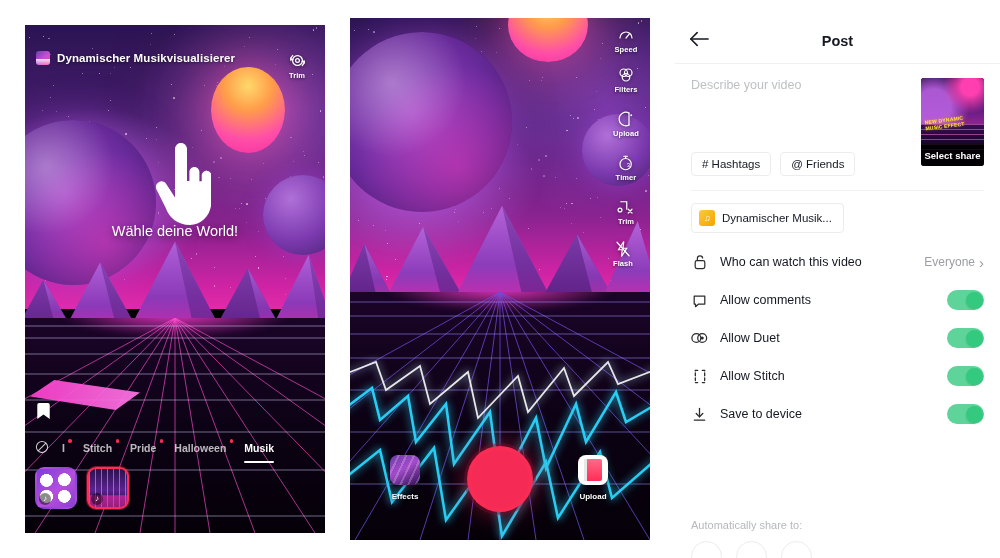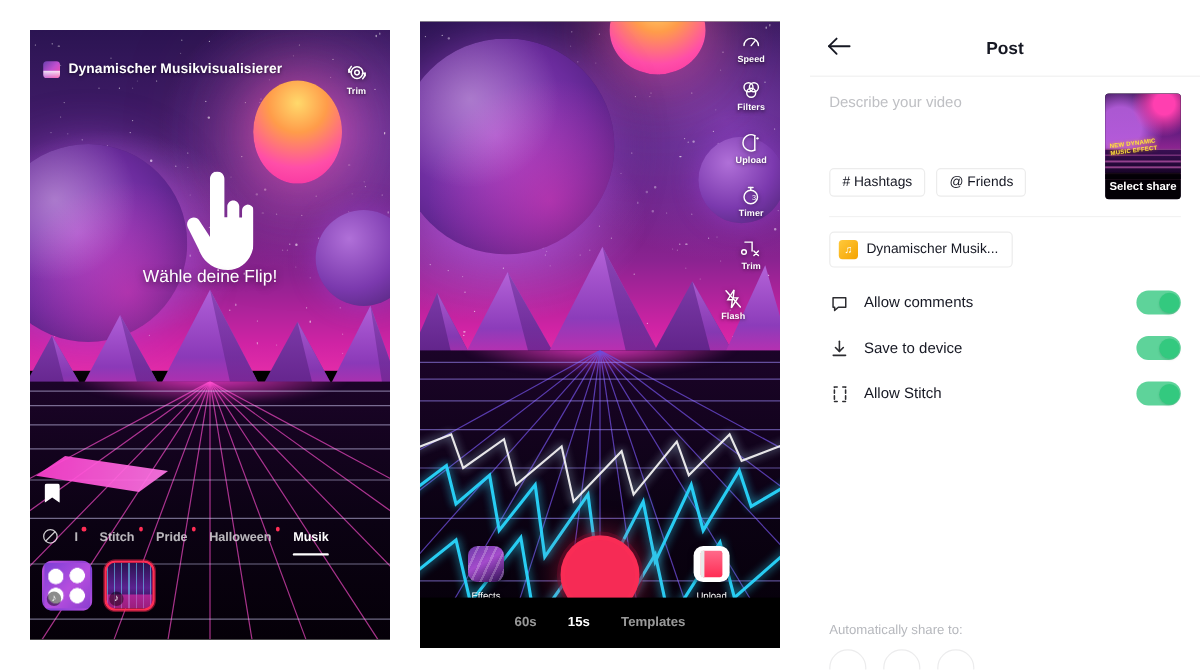--- a/index.html
+++ b/index.html
@@ -130,21 +130,21 @@
     background:
       linear-gradient(0deg, rgba(255,45,180,.55) 0 30%, rgba(0,0,0,0) 31%),
       repeating-linear-gradient(90deg, rgba(110,220,255,.55) 0 1px, rgba(0,0,0,0) 1px 6px),
       linear-gradient(180deg,#2a1250 0%,#5b2290 55%,#200a38 100%);
   }
   .side-btn { position: absolute; text-align: center; color: #fff; }
   .side-btn .sq {
     width: 30px; height: 30px; border-radius: 8px; margin: 0 auto; overflow: hidden;
     box-shadow: 0 1px 4px rgba(0,0,0,.5);
   }
-  .side-btn .lbl { font-size: 8px; font-weight: 400; margin-top: 7px; text-shadow: 0 1px 3px rgba(0,0,0,.7); }
+  .side-btn .lbl { font-size: 8px; font-weight: 700; margin-top: 7px; text-shadow: 0 1px 3px rgba(0,0,0,.7); }
   .sq.effects { background:
       repeating-linear-gradient(115deg, rgba(255,255,255,.22) 0 2px, rgba(0,0,0,0) 2px 7px),
       linear-gradient(150deg,#6d3ba8 0%,#a34bcb 45%,#2d1050 100%); }
   .sq.upload { background: #fff; position: relative; }
   .sq.upload::before {
     content:""; position:absolute; left:6px; top:4px; right:6px; bottom:4px;
     background: linear-gradient(180deg,#ff6a8a,#ff2d55); border-radius:2px;
   }
   .sq.upload::after {
     content:""; position:absolute; left:6px; top:4px; width:3px; bottom:4px; background:#e8e8e8;
@@ -167,21 +167,21 @@
     height: 46px; display: flex; align-items: center; position: relative;
     border-bottom: 1px solid #f0f0f0;
   }
   .post-head .back { position: absolute; left: 14px; top: 50%; transform: translateY(-50%); }
   .post-head .ttl {
     width: 100%; text-align: center; font-size: 14.5px; font-weight: 700; color: #161823;
   }
   .desc-area { display: flex; padding: 14px 16px 0 16px; }
   .desc-left { flex: 1; min-width: 0; }
   .desc-ph { color: #bfc0c4; font-size: 12.5px; }
-  .tag-row { display: flex; gap: 9px; margin-top: 48px; }
+  .tag-row { display: flex; gap: 9px; margin-top: 60px; }
   .tag {
     border: 1px solid #ececec; border-radius: 4px; padding: 5px 10px;
     font-size: 11.5px; color: #161823; background: #fff; white-space: nowrap;
   }
   .cover {
     width: 63px; height: 88px; border-radius: 3px; overflow: hidden; position: relative;
     flex: none; margin-left: 10px; background: #120520;
   }
   .cover .cv-sky {
     position: absolute; left:0; right:0; top:0; height: 62%;
@@ -471,21 +471,21 @@
 
     <div style="position:absolute;left:128px;top:118px;">
       <svg width="58" height="82" viewBox="0 0 58 82">
         <path fill="#fff" d="M22 6c0-3.3 2.7-6 6-6s6 2.7 6 6v32h2.4v-9c0-2.8 2.3-5 5-5s5 2.2 5 5v9.2h2.3v-5.6
           c0-2.7 2.2-4.9 4.9-4.9s4.9 2.2 4.9 4.9V58c0 13.2-9 24-21.5 24C24 82 16 74 13 65.5L3.5 46.5
           c-1.4-2.8-.3-6.2 2.5-7.6 2.6-1.3 5.7-.4 7.2 2l8.8 13.6V6z"></path>
       </svg>
     </div>
 
     <div style="position:absolute;left:0;right:0;top:198px;text-align:center;color:#fff;font-size:14.5px;font-weight:400;text-shadow:0 2px 6px rgba(0,0,0,.5)">
-      <span>Wähle deine Flip!</span>
+      <span>Wähle deine World!</span>
     </div>
 
     <div class="bookmark" style="left:12px; top:378px;">
       <svg width="13" height="16" viewBox="0 0 14 18" fill="#fff">
         <path d="M2 0h10a2 2 0 0 1 2 2v16l-7-5-7 5V2a2 2 0 0 1 2-2z"></path>
       </svg>
     </div>
 
     <div class="eff-tabs" style="top:414px; height:18px;">
       <span class="tab" style="padding-left:2px;padding-right:4px;">
@@ -764,43 +764,38 @@
       <div class="lbl">Timer</div>
     </div>
     <div class="tool" style="right:2px; top:180px;">
       <svg width="18" height="18" viewBox="0 0 24 24" fill="none" stroke="#fff" stroke-width="1.6" stroke-linecap="round">
         <path d="M5 5h8v10"></path>
           <circle cx="4" cy="16" r="2.6"></circle>
           <path d="M15 15l5 5M20 15l-5 5"></path>
       </svg>
       <div class="lbl">Trim</div>
     </div>
-    <div class="tool" style="right:17px; top:222px;">
+    <div class="tool" style="right:5px; top:222px;">
       <svg width="18" height="18" viewBox="0 0 24 24" fill="none" stroke="#fff" stroke-width="1.6" stroke-linecap="round">
         <path d="M13 2 L6 13h5l-1 9 7-11h-5z"></path>
           <line x1="4" y1="3" x2="20" y2="21"></line>
       </svg>
       <div class="lbl">Flash</div>
     </div>
 
     <div class="side-btn" style="left:40px; top:437px;">
       <div class="sq effects"></div>
       <div class="lbl">Effects</div>
     </div>
     <div class="record" style="left:117px; top:428px;"></div>
     <div class="side-btn" style="left:228px; top:437px;">
       <div class="sq upload"></div>
       <div class="lbl">Upload</div>
     </div>
 
-    <div class="mode-bar">
-      <span class="m">60s</span>
-      <span class="m active">15s</span>
-      <span class="m">Templates</span>
-    </div>
   </div>
 
   <div id="panel-right">
     <div class="post">
       <div class="post-head">
         <span class="back">
           <svg width="20" height="17" viewBox="0 0 22 18" fill="none" stroke="#161823" stroke-width="1.7" stroke-linecap="round" stroke-linejoin="round">
             <line x1="21" y1="9" x2="2" y2="9"></line>
               <polyline points="9,2 2,9 9,16"></polyline>
           </svg>
@@ -825,54 +820,78 @@
       </div>
 
       <div class="sep" style="margin-top:14px;"></div>
 
       <div class="music-chip">
         <span class="ic">♫</span>
         <span>Dynamischer Musik...</span>
       </div>
 
       <div style="margin-top:10px">
+        <div class="row">
+          <span class="ico">
+            <svg width="14" height="16" viewBox="0 0 16 18" fill="none" stroke="#2c2c30" stroke-width="1.4">
+              <rect x="2.5" y="7.5" width="11" height="9" rx="2"></rect>
+                <path d="M5 7.5V5a3 3 0 0 1 6 0"></path>
+            </svg>
+          </span>
+          <span class="lbl">Who can watch this video</span>
+          <span class="val">
+            <span>Everyone</span>
+            <span style="font-size:15px;line-height:1">›</span>
+          </span>
+        </div>
 
         <div class="row">
           <span class="ico">
             <svg width="15" height="15" viewBox="0 0 17 17" fill="none" stroke="#2c2c30" stroke-width="1.4" stroke-linejoin="round">
               <path d="M2.5 3.5h12v9h-7l-3.5 3v-3h-1.5z"></path>
             </svg>
           </span>
           <span class="lbl">Allow comments</span>
           <span class="toggle"></span>
         </div>
 
+        <div class="row">
+          <span class="ico">
+            <svg width="17" height="14" viewBox="0 0 19 15" fill="none" stroke="#2c2c30" stroke-width="1.4">
+              <circle cx="6" cy="7.5" r="5"></circle>
+                <circle cx="12.5" cy="7.5" r="5"></circle>
+                <circle cx="12.5" cy="7.5" r="1.8" fill="#2c2c30" stroke="none"></circle>
+            </svg>
+          </span>
+          <span class="lbl">Allow Duet</span>
+          <span class="toggle"></span>
+        </div>
+
+        <div class="row">
+          <span class="ico">
+            <svg width="14" height="15" viewBox="0 0 15 16" fill="none" stroke="#2c2c30" stroke-width="1.4" stroke-linecap="round" stroke-dasharray="3 2.2">
+              <path d="M5 1.5H2.5v13H5"></path>
+                <path d="M10 1.5h2.5v13H10"></path>
+            </svg>
+          </span>
+          <span class="lbl">Allow Stitch</span>
+          <span class="toggle"></span>
+        </div>
 
         <div class="row">
           <span class="ico">
             <svg width="15" height="15" viewBox="0 0 16 16" fill="none" stroke="#2c2c30" stroke-width="1.4" stroke-linecap="round" stroke-linejoin="round">
               <path d="M8 1.5v9"></path>
                 <polyline points="4.5,7 8,10.5 11.5,7"></polyline>
                 <path d="M2.5 14h11"></path>
             </svg>
           </span>
           <span class="lbl">Save to device</span>
           <span class="toggle"></span>
         </div>
-
-        <div class="row">
-          <span class="ico">
-            <svg width="14" height="15" viewBox="0 0 15 16" fill="none" stroke="#2c2c30" stroke-width="1.4" stroke-linecap="round" stroke-dasharray="3 2.2">
-              <path d="M5 1.5H2.5v13H5"></path>
-                <path d="M10 1.5h2.5v13H10"></path>
-            </svg>
-          </span>
-          <span class="lbl">Allow Stitch</span>
-          <span class="toggle"></span>
-        </div>
       </div>
 
       <div class="share-wrap" style="bottom:-14px;">
         <div class="share-lbl">Automatically share to:</div>
         <div class="share-icons">
           <span class="circ"></span>
           <span class="circ"></span>
           <span class="circ"></span>
         </div>
       </div>

